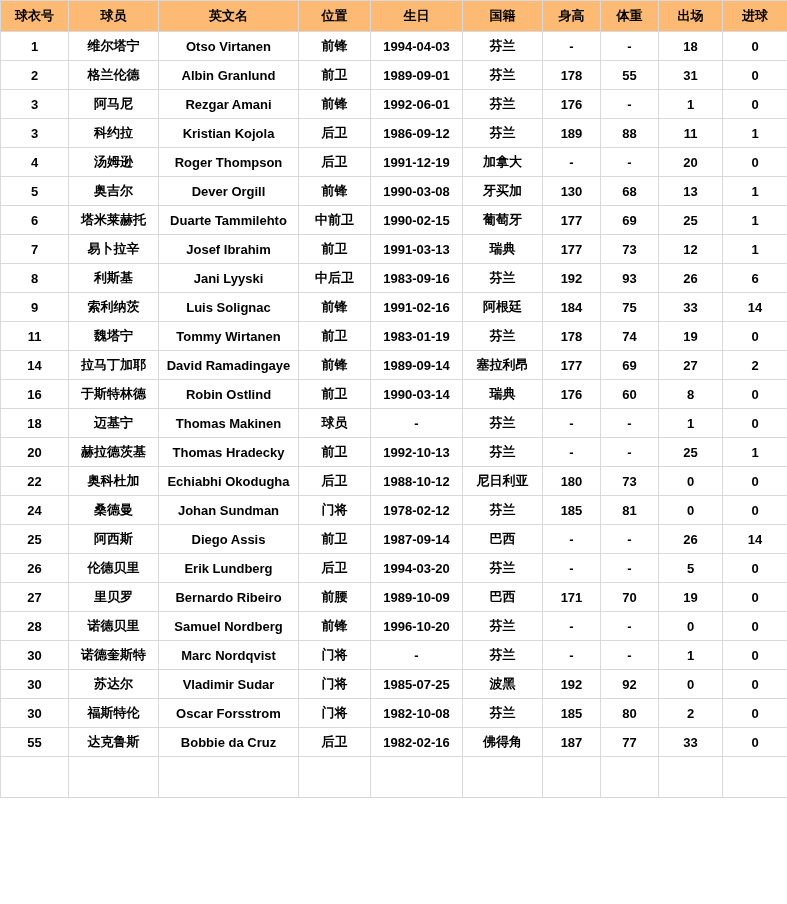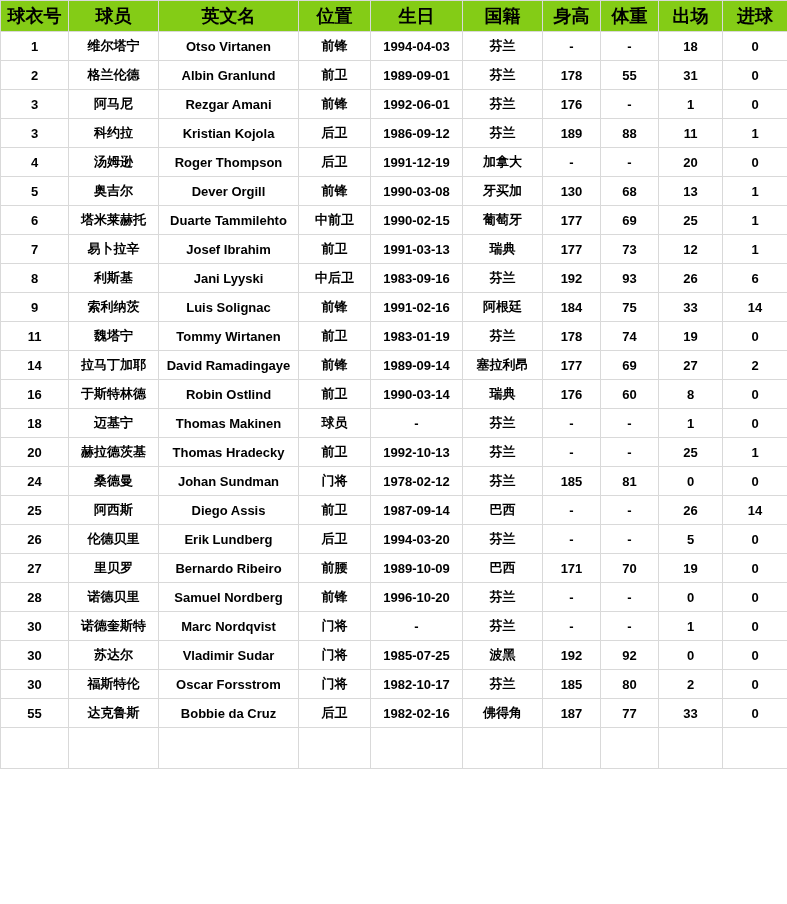--- a/index.html
+++ b/index.html
@@ -22,23 +22,23 @@
     border: 1px solid #d9d9d9;
     text-align: center;
     vertical-align: middle;
     font-size: 13px;
     height: 28px;
     padding: 0 2px;
     overflow: hidden;
     white-space: nowrap;
   }
   table.roster thead th {
-    background: #84cc16;
+    background: #fdba74;
     font-weight: bold;
-    font-size: 18px;
+    font-size: 13px;
     height: 30px;
     color: #000;
   }
   table.roster tbody td {
     background: #ffffff;
     font-weight: bold;
   }
   
   col.c0 { width: 68px; }
   col.c1 { width: 90px; }
@@ -260,20 +260,32 @@
         <td>Thomas Hradecky</td>
         <td>前卫</td>
         <td>1992-10-13</td>
         <td>芬兰</td>
         <td>-</td>
         <td>-</td>
         <td>25</td>
         <td>1</td>
       </tr>
       <tr>
+        <td>22</td>
+        <td>奥科杜加</td>
+        <td>Echiabhi Okodugha</td>
+        <td>后卫</td>
+        <td>1988-10-12</td>
+        <td>尼日利亚</td>
+        <td>180</td>
+        <td>73</td>
+        <td>0</td>
+        <td>0</td>
+      </tr>
+      <tr>
         <td>24</td>
         <td>桑德曼</td>
         <td>Johan Sundman</td>
         <td>门将</td>
         <td>1978-02-12</td>
         <td>芬兰</td>
         <td>185</td>
         <td>81</td>
         <td>0</td>
         <td>0</td>
@@ -348,21 +360,21 @@
         <td>192</td>
         <td>92</td>
         <td>0</td>
         <td>0</td>
       </tr>
       <tr>
         <td>30</td>
         <td>福斯特伦</td>
         <td>Oscar Forsstrom</td>
         <td>门将</td>
-        <td>1982-10-17</td>
+        <td>1982-10-08</td>
         <td>芬兰</td>
         <td>185</td>
         <td>80</td>
         <td>2</td>
         <td>0</td>
       </tr>
       <tr>
         <td>55</td>
         <td>达克鲁斯</td>
         <td>Bobbie da Cruz</td>

